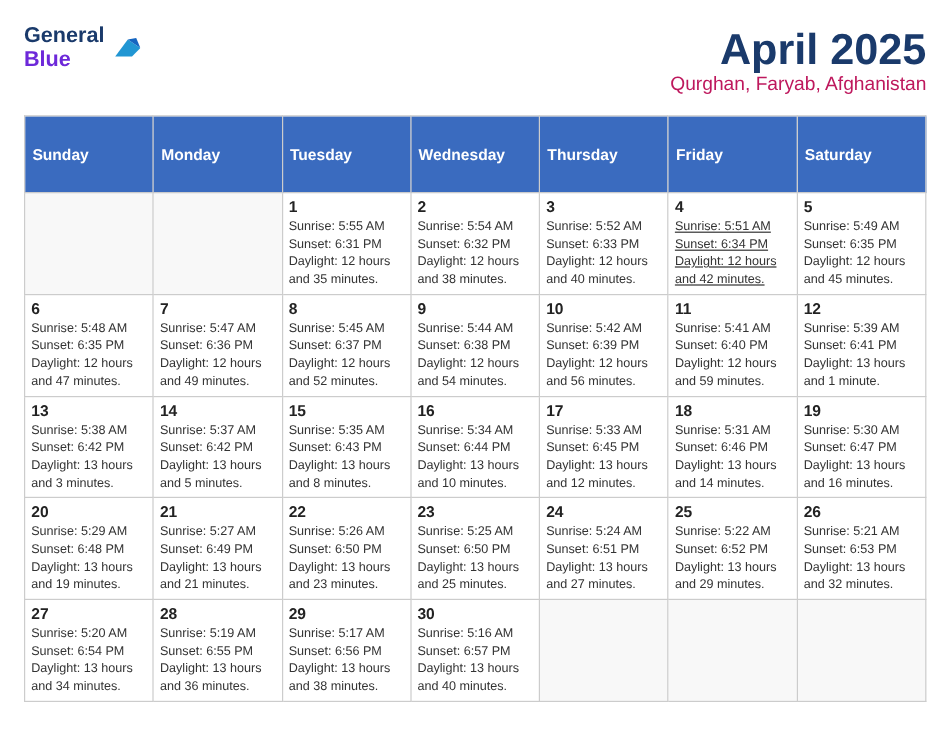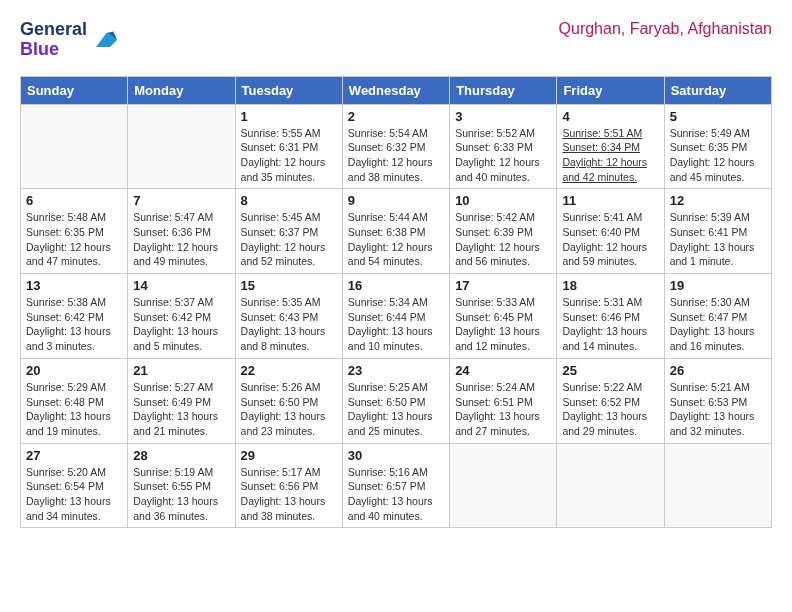--- a/index.html
+++ b/index.html
@@ -48,21 +48,21 @@
     }
     .calendar {
       width: 100%;
       border-collapse: collapse;
       font-size: 11px;
     }
     .calendar th {
       background-color: #3a6bbf;
       color: white;
       text-align: left;
-      padding: 6px 6px;
+      padding: 24px 6px;
       font-size: 13px;
       font-weight: bold;
       border: 1px solid #ccc;
       margin-left: 10px;
     }
     .calendar td {
       border: 1px solid #ccc;
       vertical-align: top;
       padding: 4px 5px;
       width: 107px;
@@ -98,20 +98,21 @@
           General<br><span>Blue</span>
         </div>
         <svg class="logo-icon" viewBox="0 0 40 40">
           <polygon points="10,30 25,10 40,20 30,30" fill="#2196d3"></polygon>
           <polygon points="25,10 40,20 35,8" fill="#1565c0"></polygon>
         </svg>
       </div>
     </div>
   </div>
   <div class="title-block">
+    <div class="month-title">April 2025</div>
     <div class="location-title">Qurghan, Faryab, Afghanistan</div>
   </div>
 </div>
 
 <table class="calendar">
   <thead>
     <tr>
     <th>Sunday</th>
         <th>Monday</th>
         <th>Tuesday</th>

